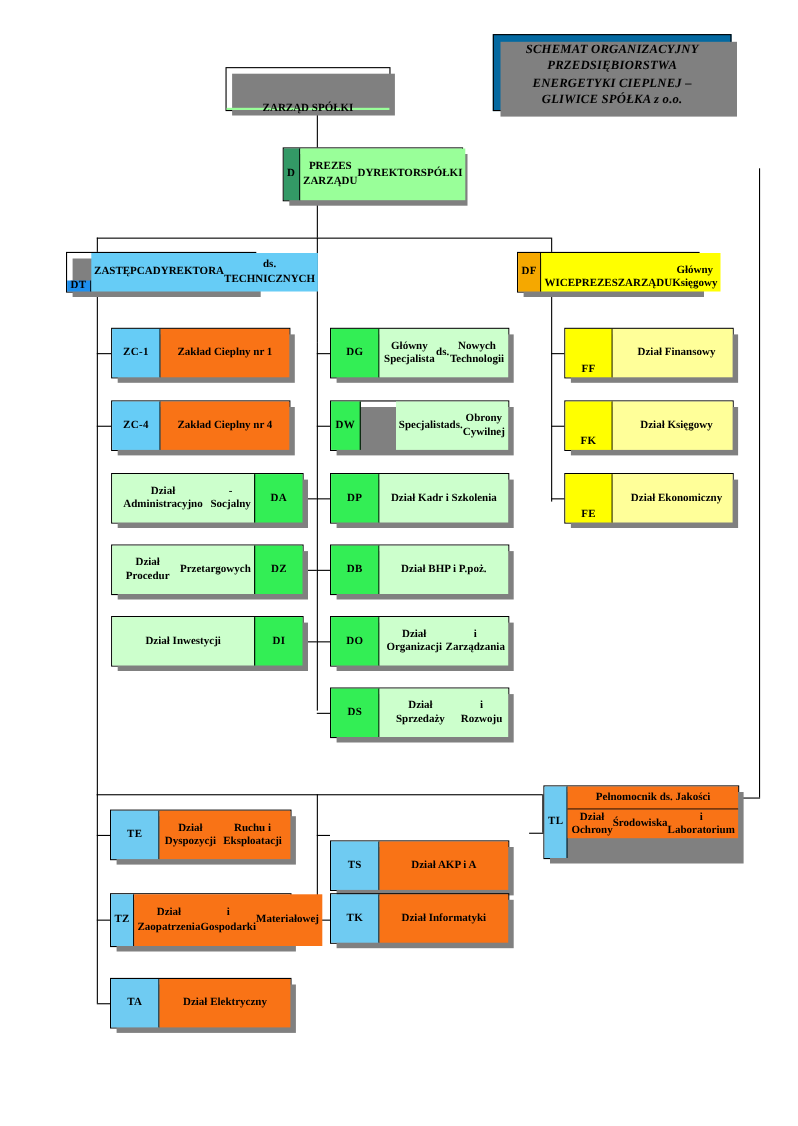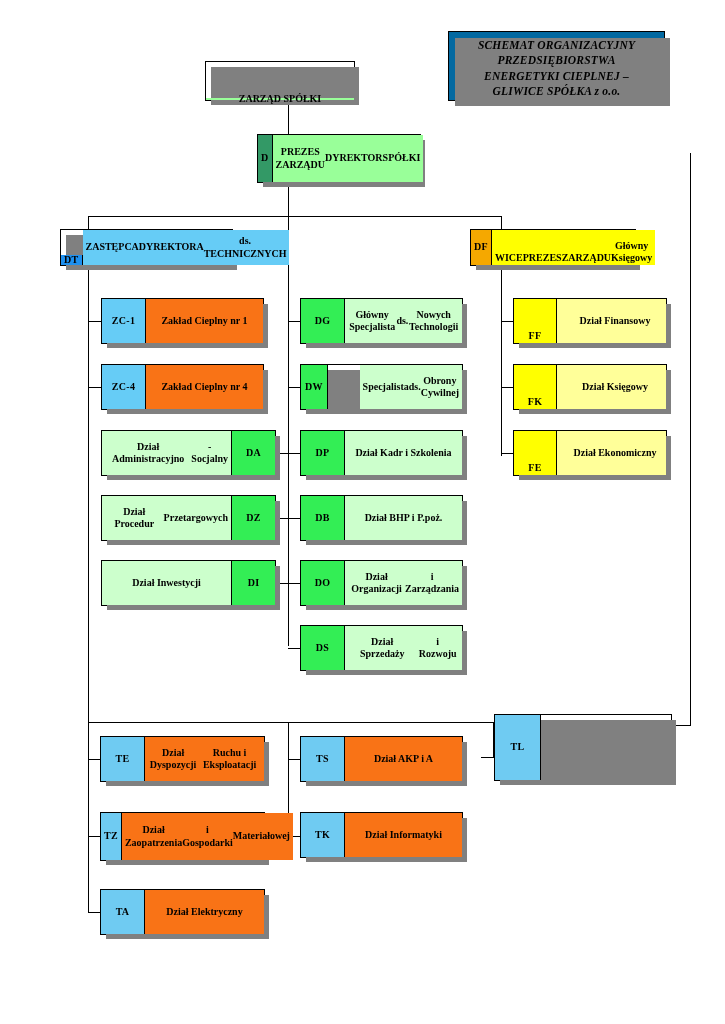--- a/index.html
+++ b/index.html
@@ -288,27 +288,35 @@
         <div>i  Gospodarki</div>
         <div>Materiałowej</div>
       </div>
   </div>
 
   <div class="node" style="left:100px;top:889px;width:165px;height:46px;">
     <div class="cell code c-midblue" style="width:44px;">TA</div>
     <div class="cell label c-ltblue">Dział  Elektryczny</div>
   </div>
 
-  <div class="node" style="left:300px;top:736px;width:163px;height:46px;">
+  <div class="node" style="left:300px;top:764px;width:163px;height:46px;">
     <div class="cell code c-midblue" style="width:44px;">TS</div>
     <div class="cell label c-ltblue">Dział  AKP  i  A</div>
   </div>
 
   <div class="node" style="left:300px;top:812px;width:163px;height:46px;">
     <div class="cell code c-midblue" style="width:44px;">TK</div>
     <div class="cell label c-ltblue">Dział Informatyki</div>
   </div>
 
   <div class="node" style="left:494px;top:714px;width:178px;height:67px;">
     <div class="cell code c-midblue" style="width:46px;">TL</div>
+    <div class="stack">
+      <div class="row top c-ltblue" style="height:21px;">Pełnomocnik  ds. Jakości</div>
+      <div class="row c-ltblue nl" style="flex:1;">
+          <div>Dział  Ochrony</div>
+          <div>Środowiska</div>
+          <div>i  Laboratorium</div>
+        </div>
+    </div>
   </div>
 
 </div>
 
 </body></html>

